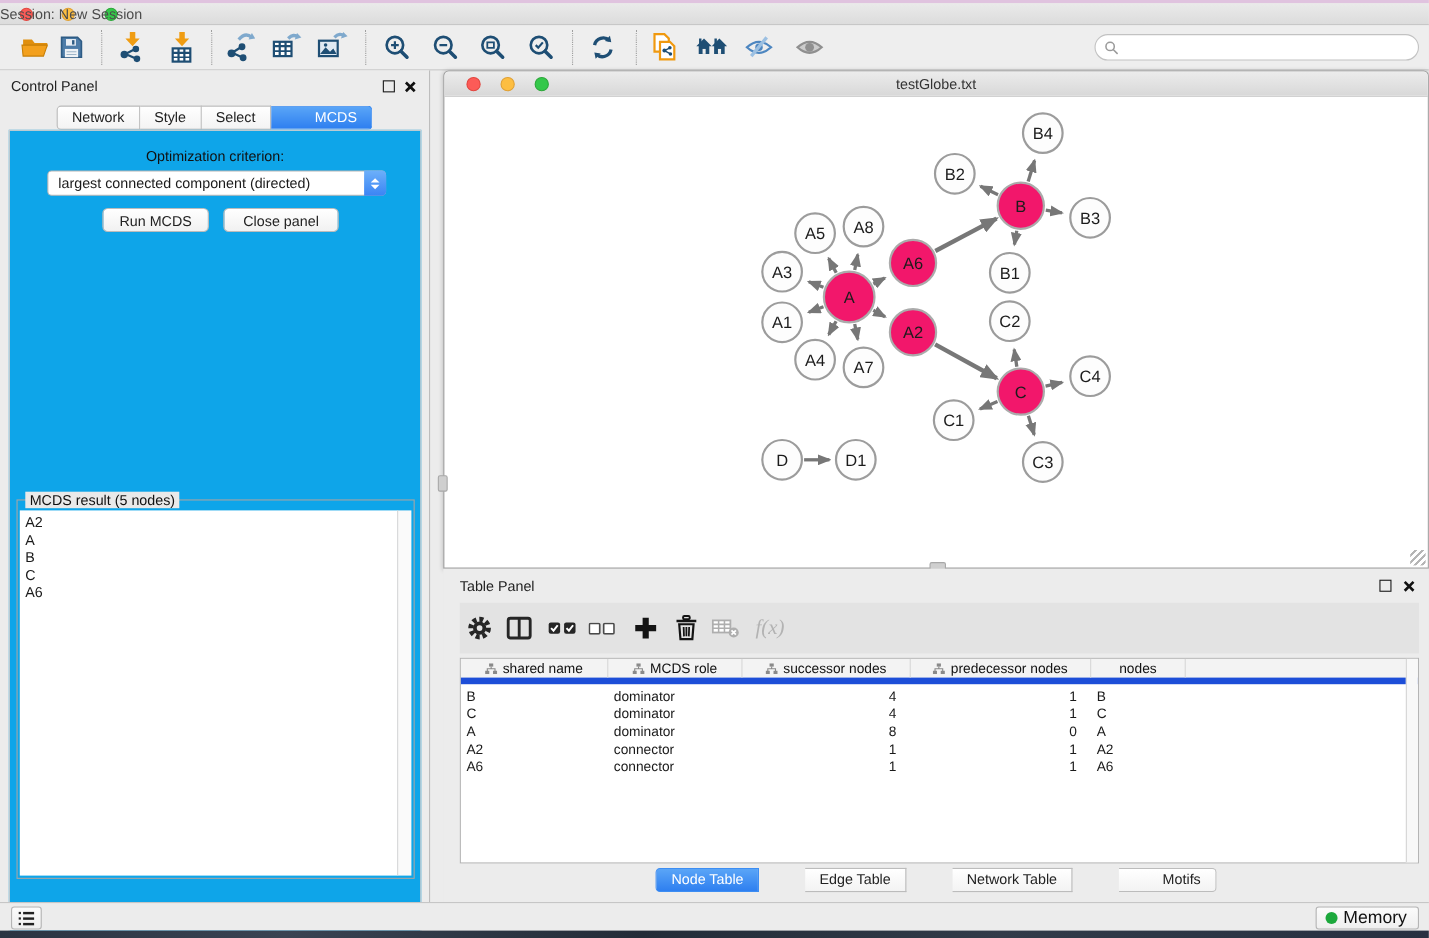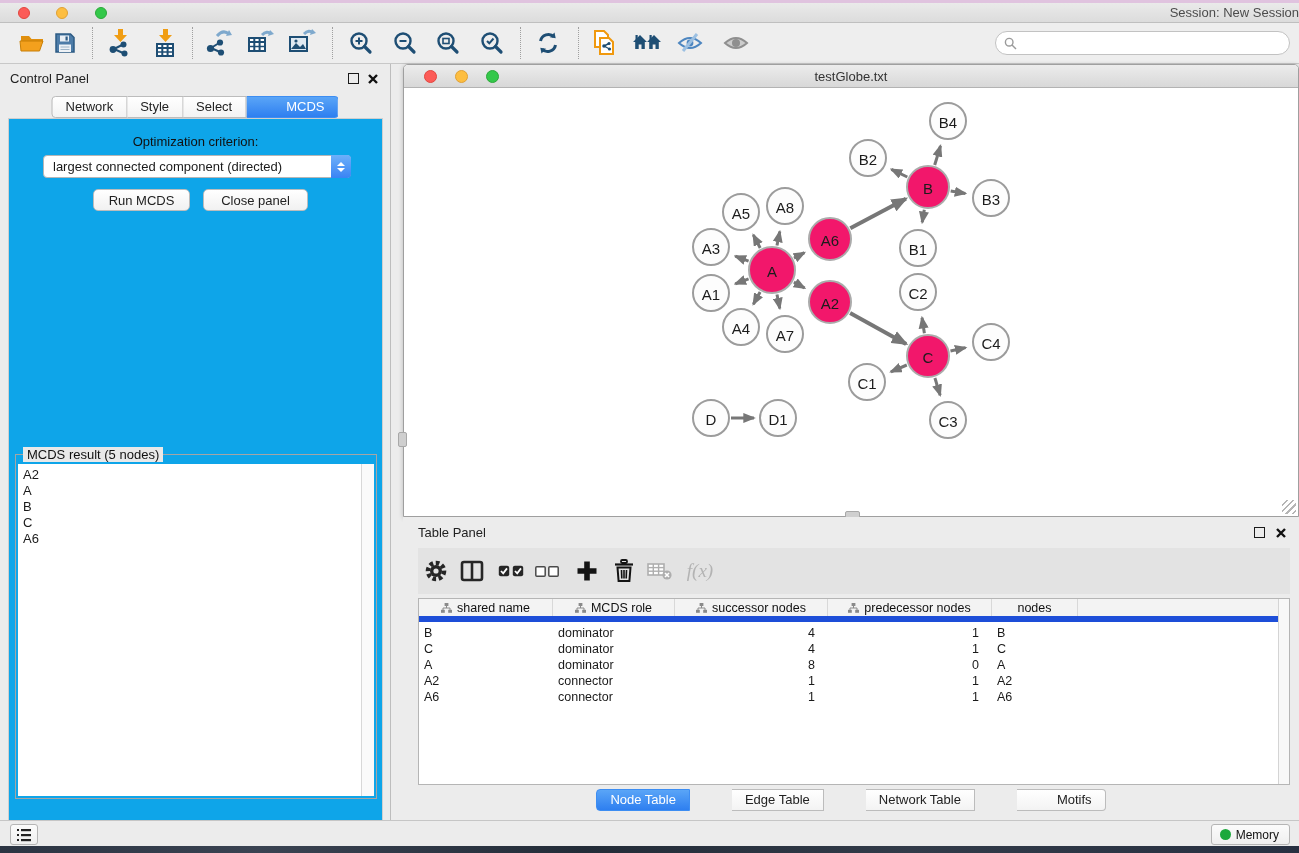--- a/index.html
+++ b/index.html
@@ -1,20 +1,20 @@
 <!DOCTYPE html>
 <html><head>
 <meta charset="utf-8">
 <style>
 *{margin:0;padding:0;box-sizing:border-box;}
 html,body{width:1299px;height:853px;}
 body{font-family:"Liberation Sans",sans-serif;background:#ececec;position:relative;overflow:hidden;font-size:13px;color:#1a1a1a;}
 #strip-top{position:absolute;left:0;top:0;width:1299px;height:3px;background:#e0c3df;}
 #titlebar{position:absolute;left:0;top:3px;width:1299px;height:20px;background:linear-gradient(#eaeaea,#dcdcdc);border-bottom:1px solid #bfbfbf;}
-#window-title{position:absolute;left:0;right:0;top:0;height:32px;text-align:right;line-height:20px;font-size:13px;color:#4c4c4c;}
+#window-title{position:absolute;left:0;right:0;top:0;height:32px;text-align:left;line-height:20px;font-size:13px;color:#4c4c4c;}
 .light{position:absolute;top:4px;width:12px;height:12px;border-radius:50%;}
 #light-close{left:18px;background:#fc5b57;border:1px solid #e2463f;}
 #light-min{left:56px;background:#fdbe41;border:1px solid #e0a135;}
 #light-zoom{left:95px;background:#34c84a;border:1px solid #2ca83a;}
 #toolbar{position:absolute;left:0;top:23px;width:1299px;height:41px;background:#eeeeee;border-bottom:1px solid #c8c8c8;}
 .tbtn{position:absolute;top:3px;width:34px;height:34px;display:flex;align-items:center;justify-content:center;}
 .tsep{position:absolute;top:4px;height:32px;width:0;border-left:1px dotted #9f9f9f;}
 #search{position:absolute;left:995px;top:8px;width:295px;height:24px;background:#fff;border:1px solid #c2c2c2;border-radius:12px;display:flex;align-items:center;padding:0 8px;}
 #search input{border:none;outline:none;flex:1;font-size:13px;font-family:inherit;background:transparent;margin-left:6px;}
 #control-panel{position:absolute;left:0;top:64px;width:391px;height:756px;background:#ececec;border-right:1px solid #bdbdbd;}
@@ -68,21 +68,21 @@
 .th{display:flex;align-items:center;justify-content:center;gap:5px;border-right:1px solid #d8d8d8;font-size:12.5px;color:#111;white-space:nowrap;}
 .th.filler{flex:1;border-right:none;}
 #tbl-body{position:absolute;top:23px;left:0;right:0;bottom:0;overflow:hidden;padding-top:3px;}
 .tr{display:flex;height:16px;align-items:center;}
 .td{font-size:12.5px;padding:0 5px;white-space:nowrap;overflow:hidden;}
 .a-right{text-align:right;padding-right:13px;}
 #tbl-scroll{position:absolute;top:0;right:0;width:11px;bottom:0;border-left:1px solid #d4d4d4;background:#f8f8f8;}
 #bottom-tabs{position:absolute;left:0;right:0;top:272px;display:flex;justify-content:center;gap:42px;}
 #statusbar{position:absolute;left:0;top:820px;width:1299px;height:26px;border-top:1px solid #c6c6c6;background:#ececec;}
 #list-btn{position:absolute;left:10px;top:3px;width:28px;height:21px;background:linear-gradient(#fbfbfb,#efefef);border:1px solid #b5b5b5;border-radius:3px;display:flex;align-items:center;justify-content:center;}
-#memory-btn{position:absolute;right:9px;top:3px;height:21px;padding:0 10px 0 8px;background:linear-gradient(#fbfbfb,#efefef);border:1px solid #b5b5b5;border-radius:3px;display:flex;align-items:center;gap:5px;font-size:12px;color:#111;}
+#memory-btn{position:absolute;right:9px;top:3px;height:21px;padding:0 10px 0 8px;background:linear-gradient(#fbfbfb,#efefef);border:1px solid #b5b5b5;border-radius:3px;display:flex;align-items:center;gap:5px;font-size:16px;color:#111;}
 .memdot{width:11px;height:11px;border-radius:50%;background:#1ca83c;}
 #strip-bottom{position:absolute;left:0;top:846px;width:1299px;height:7px;background:linear-gradient(90deg,#2b3442,#3a4352 20%,#232c38 45%,#323b49 70%,#273041);}
 </style>
 </head>
 <body>
 
 <div id="strip-top"></div>
 
 <div id="titlebar">
   <span class="light" id="light-close"></span>

